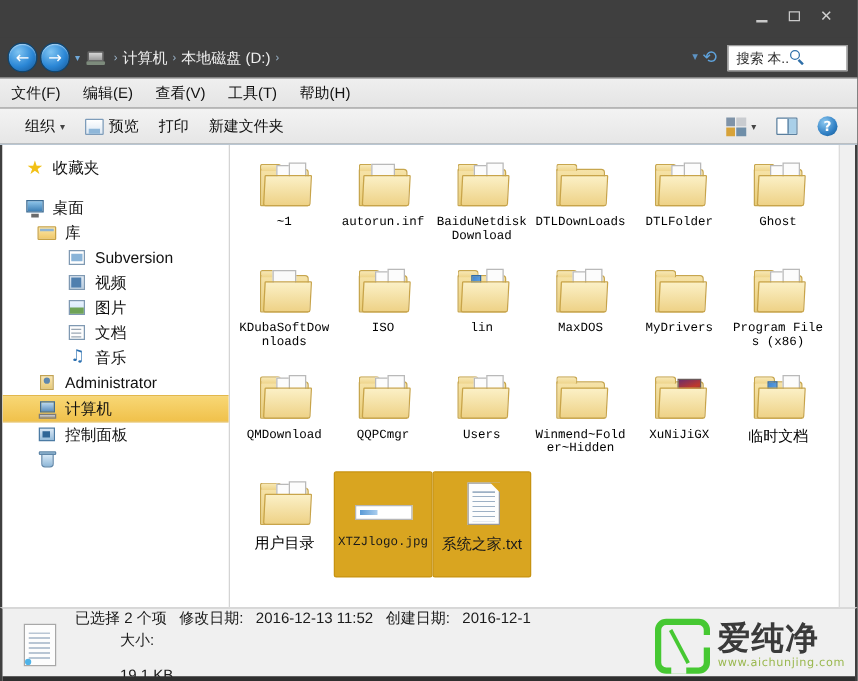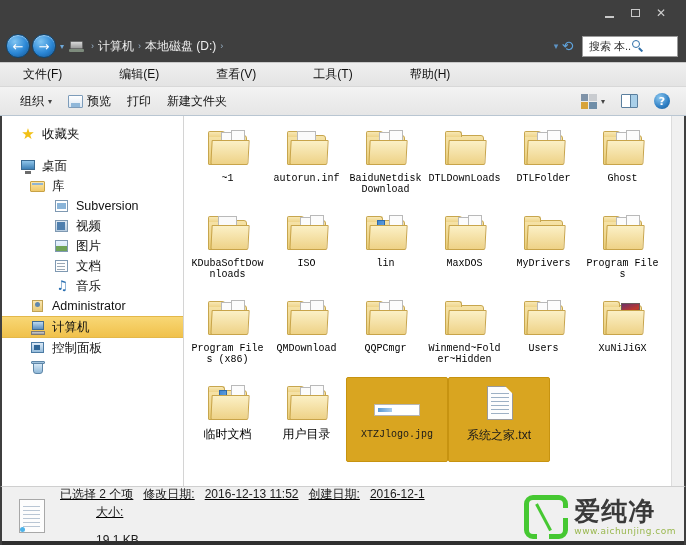--- a/index.html
+++ b/index.html
@@ -135,23 +135,22 @@
     position: absolute; left: 7px; top: 7px; width: 5px; height: 1.5px;
     background: #2f6fa8; transform: rotate(45deg); transform-origin: left center;
   }
 
   
   .menubar {
     height: 24px;
     background: linear-gradient(#efefef, #e4e4e4);
     border-top: 1px solid #c9c9c9;
     display: flex; align-items: center;
-    padding-left: 14px;
-    box-sizing: border-box;
-    gap: 39px;
+    padding-left: 0;
+    box-sizing: border-box;
   }
   .menubar .mi {
     padding: 2px 9px;
     font-size: 12px;
     color: #111;
     cursor: default;
   }
 
   
   .toolbar {
@@ -311,21 +310,21 @@
     flex-direction: column;
     align-items: center;
     padding-top: 6px;
     box-sizing: border-box;
     cursor: default;
   }
   .cell.selected {
     background: #d9a520;
     border: 1px solid #c79310;
     border-radius: 2px;
-    width: 102px;
+    width: 79px;
   }
   .fi {
     width: 48px; height: 42px; position: relative; margin-bottom: 3px;
   }
   
   .folder .back {
     position: absolute; left: 4px; top: 7px; width: 39px; height: 30px;
     background: linear-gradient(#f6e3a8, #e9cd78);
     border: 1px solid #c7a64e;
     border-radius: 1px 3px 1px 1px;
@@ -420,21 +419,20 @@
     height: 60px;
     background: #f0f0f0;
     border-top: 1px solid #cfcfcf;
     border-left: 2px solid #3f3f3f;
     border-right: 2px solid #3f3f3f;
     display: flex;
     align-items: center;
     padding: 0 6px 0 14px;
     box-sizing: border-box;
     position: relative;
-    text-decoration: underline;
   }
   .st-icon { width: 34px; height: 40px; position: relative; flex: 0 0 34px; margin-right: 10px;}
   .st-icon .page {
     position: absolute; left: 3px; top: 2px; width: 26px; height: 34px;
     background: #fdfdfd; border: 1px solid #a8a8a8; box-sizing: border-box;
   }
   .st-icon .page::after {
     content: ""; position: absolute; left: 3px; top: 6px; right: 4px; height: 22px;
     background: repeating-linear-gradient(#b9c6d4 0 1px, transparent 1px 4px);
   }
@@ -776,30 +774,20 @@
 
         <div class="cell">
           <span class="fi folder plain">
             <span class="back"></span>
               <span class="tab"></span>
             <span class="front"></span>
           </span>
           <span class="label">MyDrivers</span>
         </div>
 
-        <div class="cell">
-          <span class="fi folder">
-            <span class="back"></span>
-              <span class="tab"></span>
-            <span class="paper p1"></span>
-              <span class="paper p2"></span>
-            <span class="front"></span>
-          </span>
-          <span class="label">Program Files</span>
-        </div>
 
         <div class="cell">
           <span class="fi folder">
             <span class="back"></span>
               <span class="tab"></span>
             <span class="paper p1"></span>
               <span class="paper p2"></span>
             <span class="front"></span>
           </span>
           <span class="label">Program Files (x86)</span>
@@ -821,37 +809,37 @@
             <span class="back"></span>
               <span class="tab"></span>
             <span class="paper p1"></span>
               <span class="paper p2"></span>
             <span class="front"></span>
           </span>
           <span class="label">QQPCmgr</span>
         </div>
 
         <div class="cell">
+          <span class="fi folder">
+            <span class="back"></span>
+              <span class="tab"></span>
+            <span class="paper p1"></span>
+              <span class="paper p2"></span>
+            <span class="front"></span>
+          </span>
+          <span class="label">Users</span>
+        </div>
+
+        <div class="cell">
           <span class="fi folder plain">
             <span class="back"></span>
               <span class="tab"></span>
             <span class="front"></span>
           </span>
           <span class="label">Winmend~Folder~Hidden</span>
-        </div>
-
-        <div class="cell">
-          <span class="fi folder">
-            <span class="back"></span>
-              <span class="tab"></span>
-            <span class="paper p1"></span>
-              <span class="paper p2"></span>
-            <span class="front"></span>
-          </span>
-          <span class="label">Users</span>
         </div>
 
         <div class="cell">
           <span class="fi folder">
             <span class="back"></span>
               <span class="tab"></span>
             <span class="photo"></span>
             <span class="front"></span>
           </span>
           <span class="label">XuNiJiGX</span>

